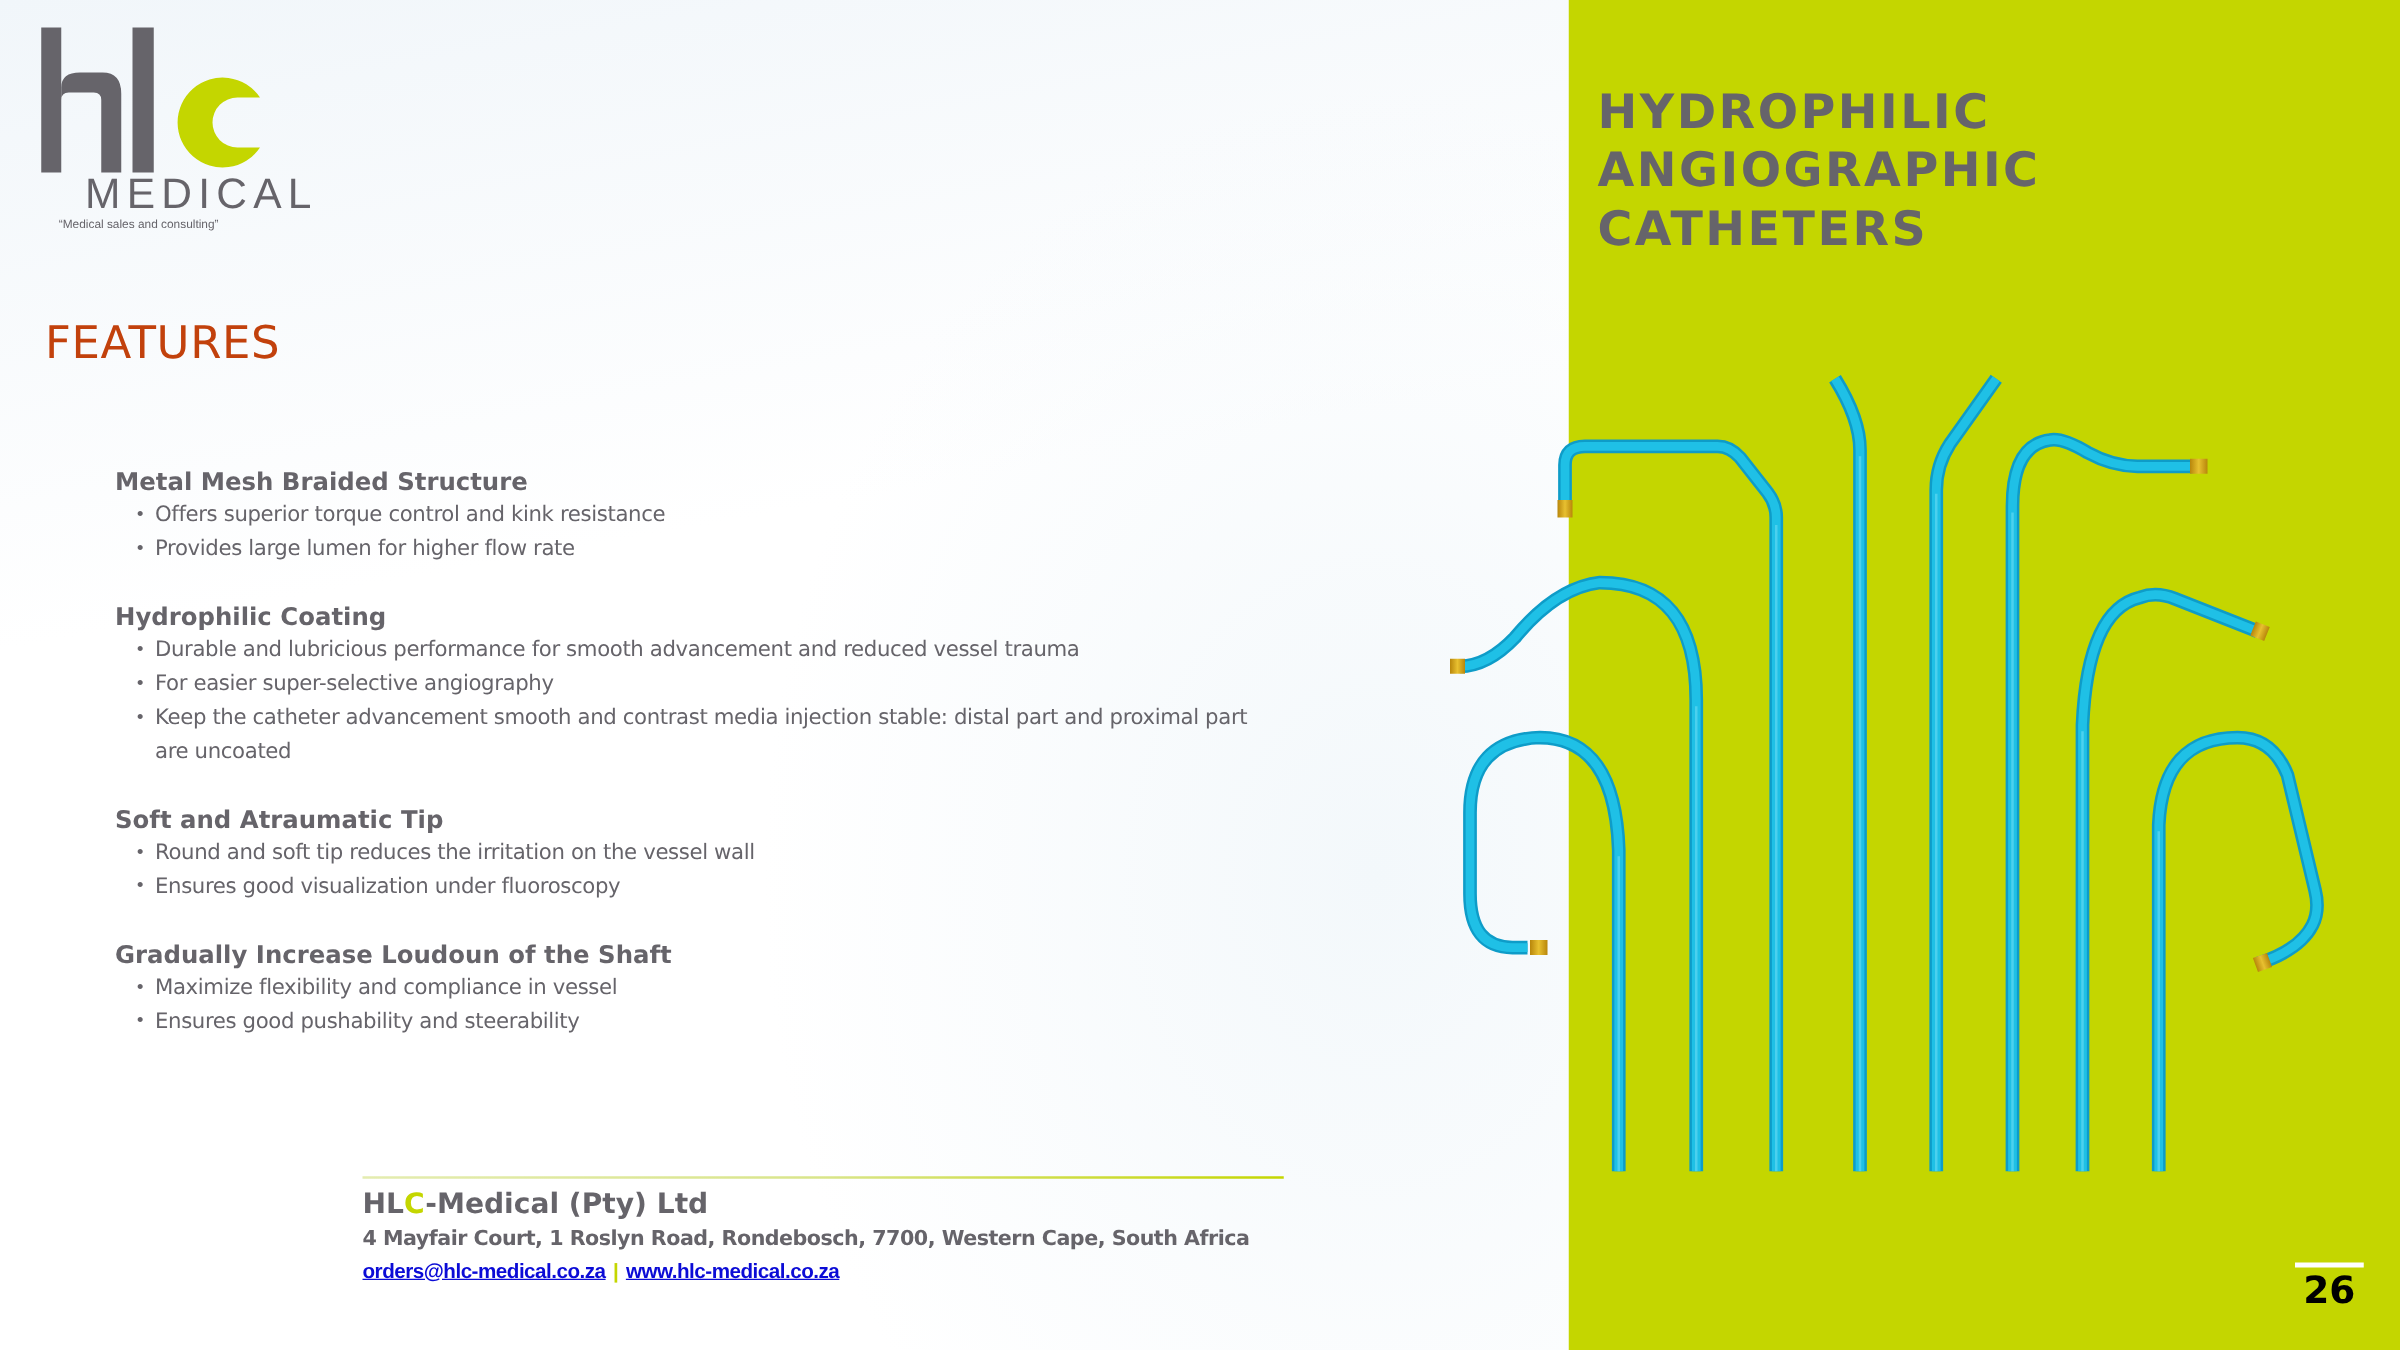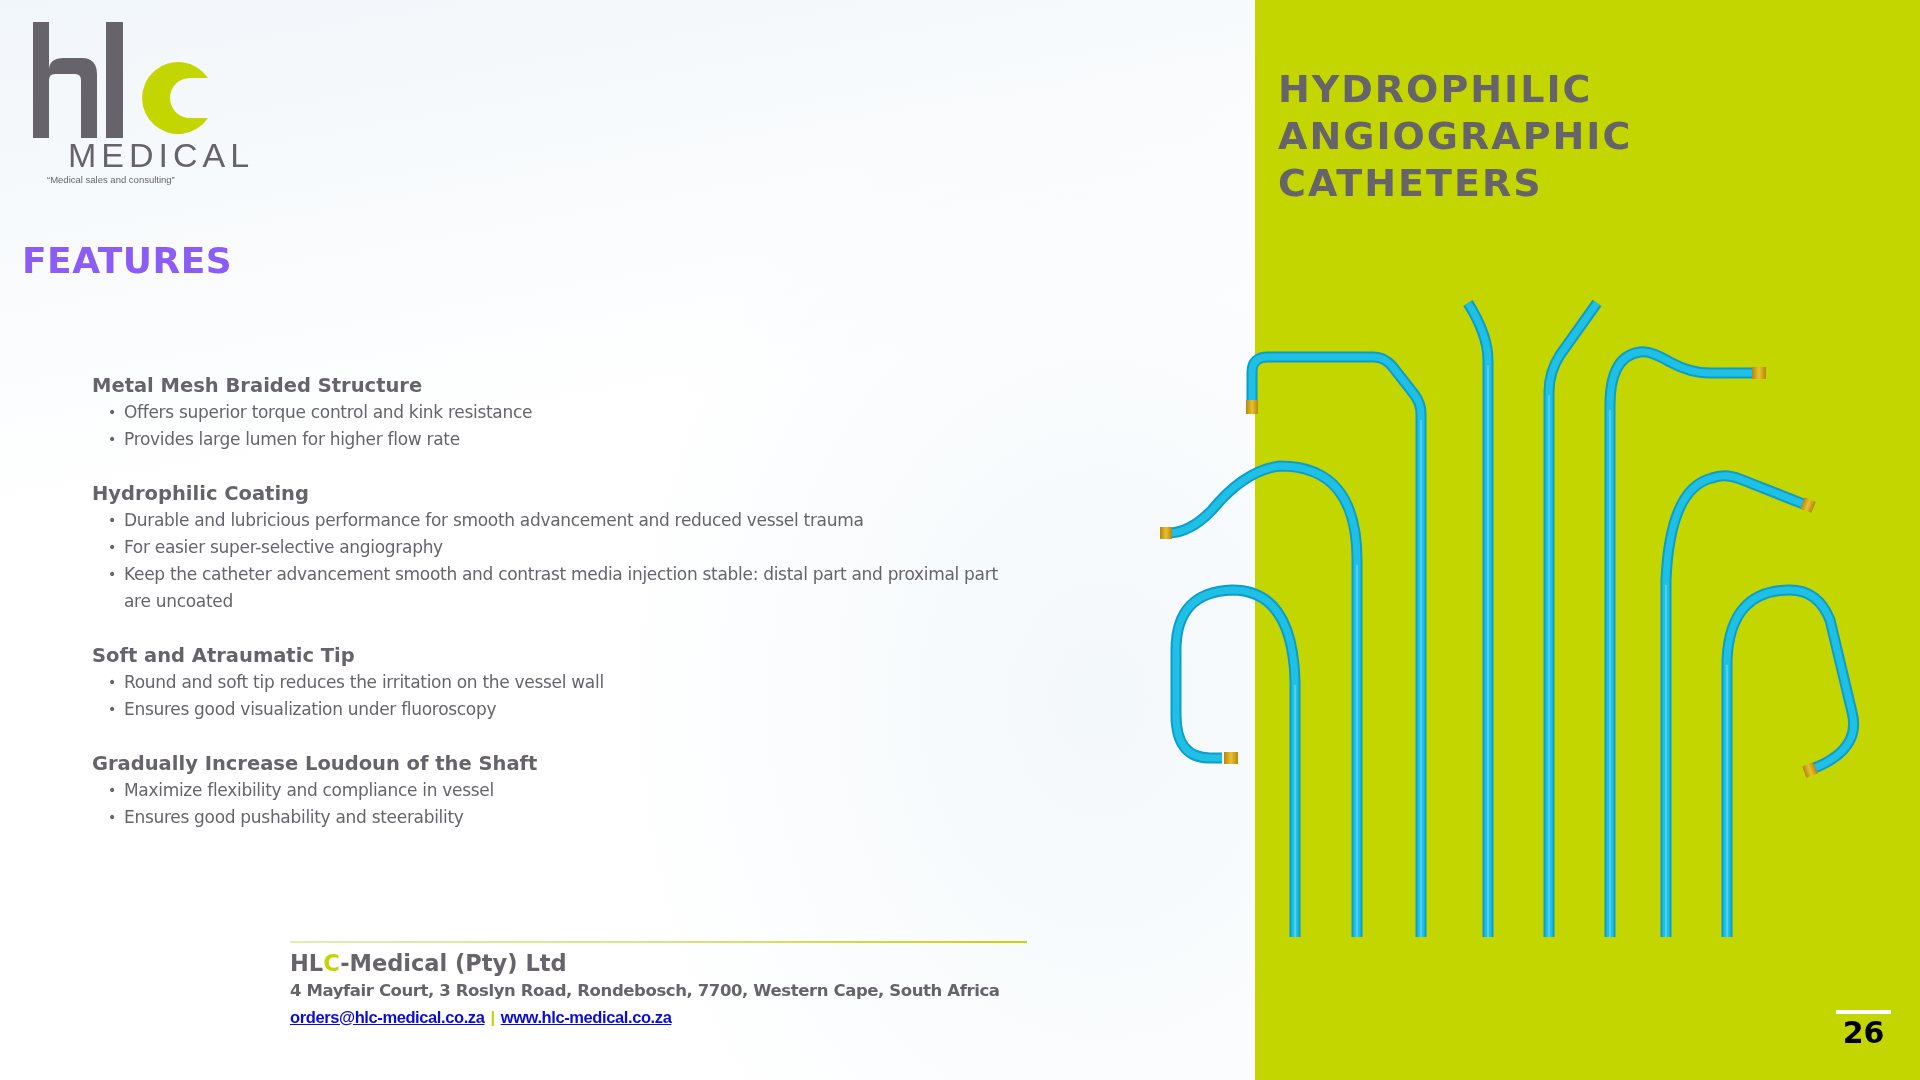--- a/index.html
+++ b/index.html
@@ -28,22 +28,22 @@
     font-family: "Liberation Sans", sans-serif; font-size: 34px; letter-spacing: 5px;
     color: #66646a; line-height: 34px; font-weight: 400; margin-left: 35px;
   }
   .logo-tagline {
     position: absolute; left: 17px; top: 154px; width: 170px;
     font-size: 9.5px; color: #66646a; line-height: 12px; white-space: nowrap;
   }
 
   .features-title {
     position: absolute; left: 22px; top: 240px;
-    font-family: "DejaVu Sans", sans-serif; font-weight: 700; font-size: 36px;
-    color: #8b5cf6; letter-spacing: 0.5px; margin: 0;
+    font-family: "DejaVu Sans", sans-serif; font-weight: 400; font-size: 36px;
+    color: #c2410c; letter-spacing: 0.5px; margin: 14px;
   }
 
   .product-title {
     position: absolute; left: 1278px; top: 66px; margin: 0;
     font-family: "DejaVu Sans", sans-serif; font-weight: 700; font-size: 38px;
     line-height: 47px; letter-spacing: 2px; color: #66646a;
   }
   .product-title span { display: block; }
 
   .features { position: absolute; left: 92px; top: 372px; width: 940px; }
@@ -202,20 +202,20 @@
     <rect x="1224" y="752" width="14" height="12"></rect>
     <rect x="1752" y="367" width="14" height="12"></rect>
     <rect x="1802" y="499" width="12" height="12" transform="rotate(22 1808 505)"></rect>
     <rect x="1804" y="764" width="12" height="12" transform="rotate(-20 1810 770)"></rect>
   </g>
 </svg>
 
 <div class="footer-line"></div>
 <div class="footer">
   <div class="company-name"><span>HL</span><span class="hl-c">C</span><span>-Medical (Pty) Ltd</span></div>
-  <div class="address">4 Mayfair Court, 3 Roslyn Road, Rondebosch, 7700, Western Cape, South Africa</div>
+  <div class="address">4 Mayfair Court, 1 Roslyn Road, Rondebosch, 7700, Western Cape, South Africa</div>
   <div class="contact-line">
     <a title="orders@hlc-medical.co.za">orders@hlc-medical.co.za</a><span class="sep">|</span><a title="www.hlc-medical.co.za">www.hlc-medical.co.za</a>
   </div>
 </div>
 
 <div class="page-bar"></div>
 <div class="page-number">26</div>
 
 </body></html>

